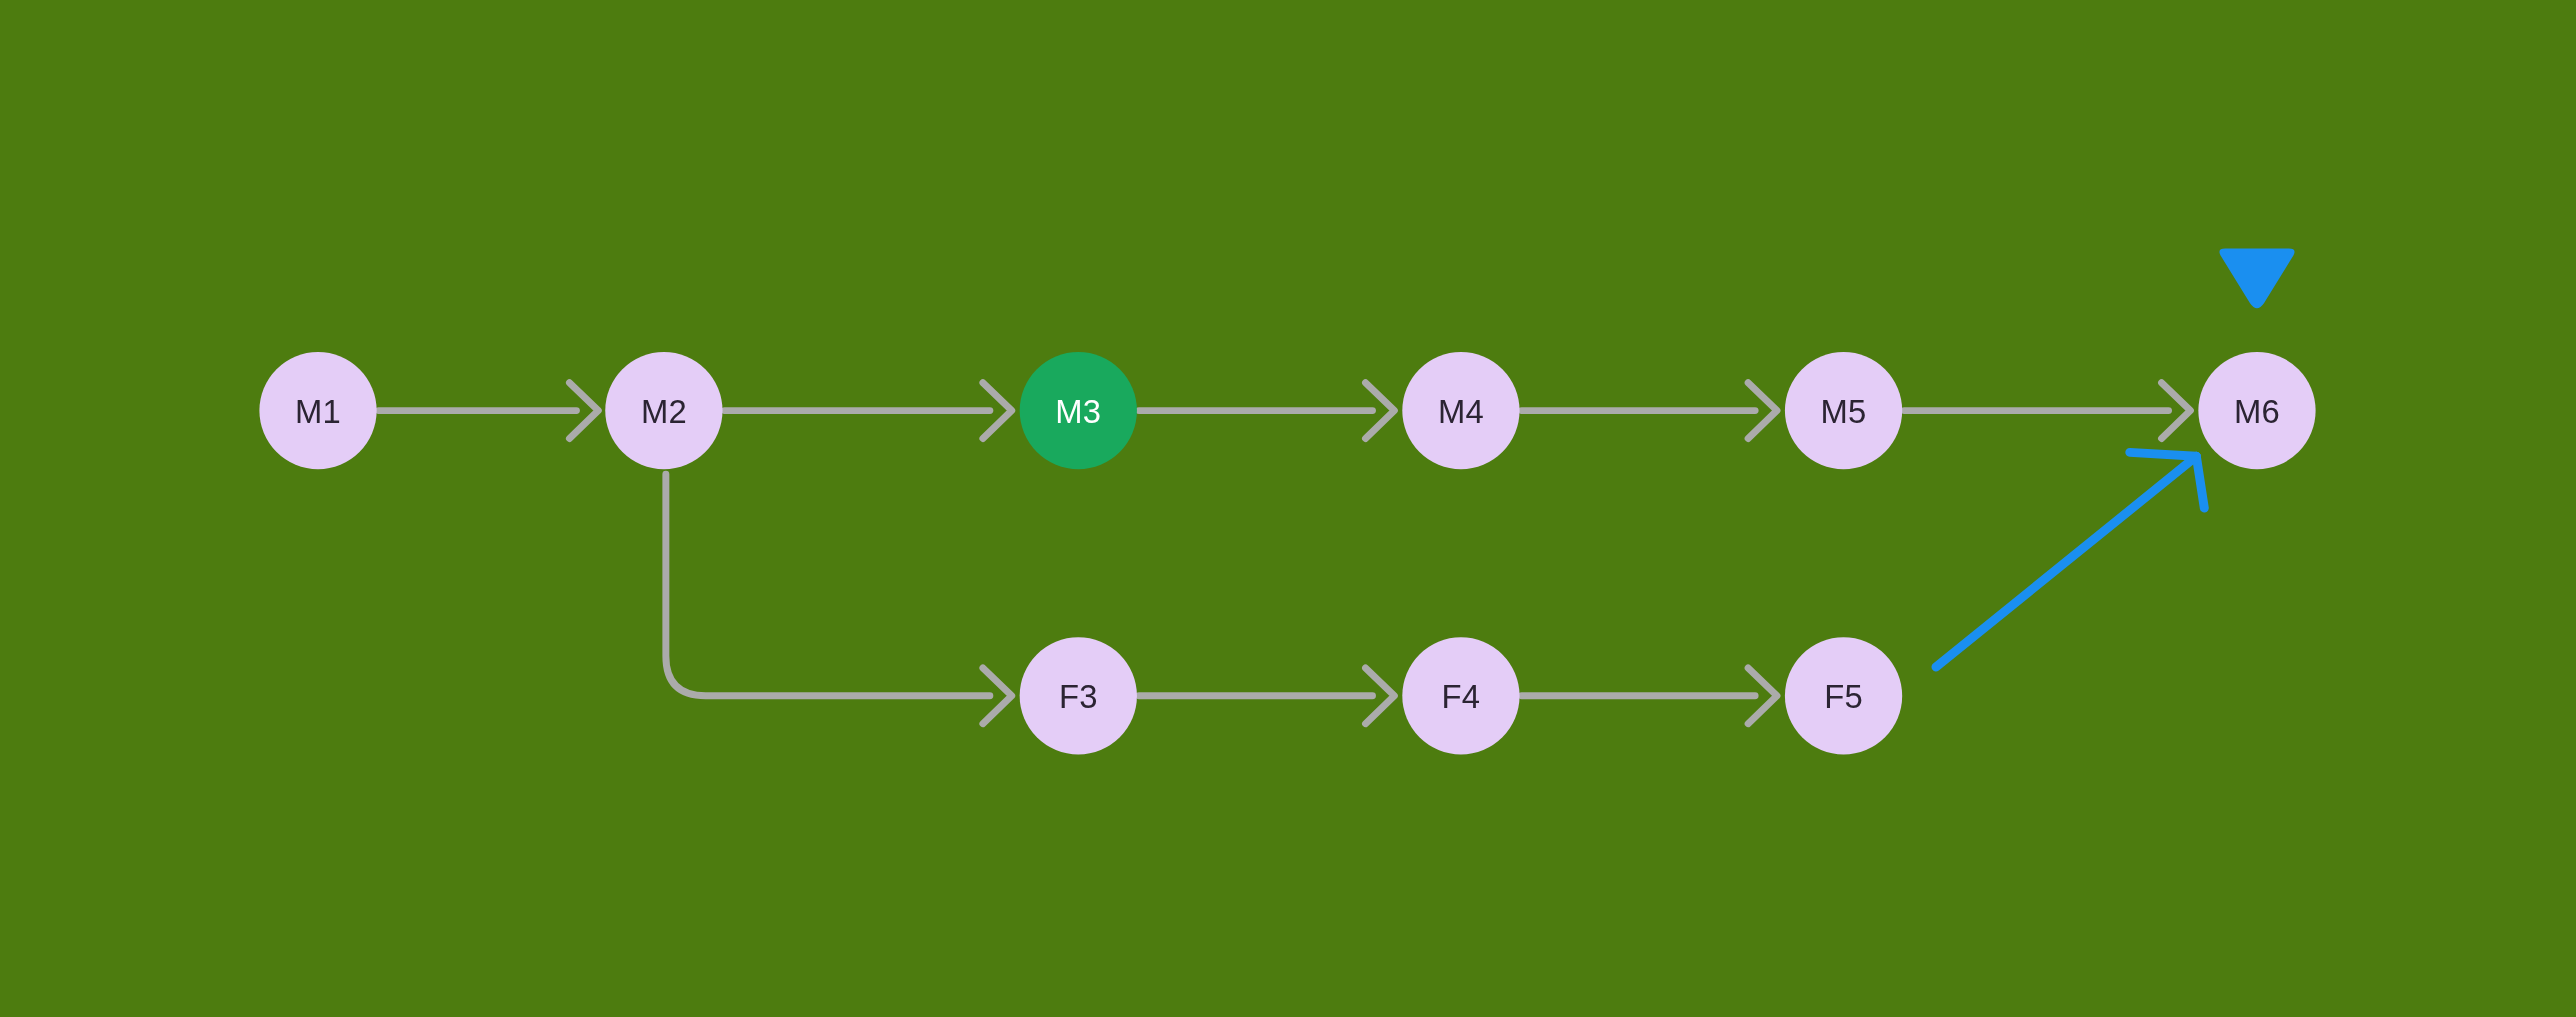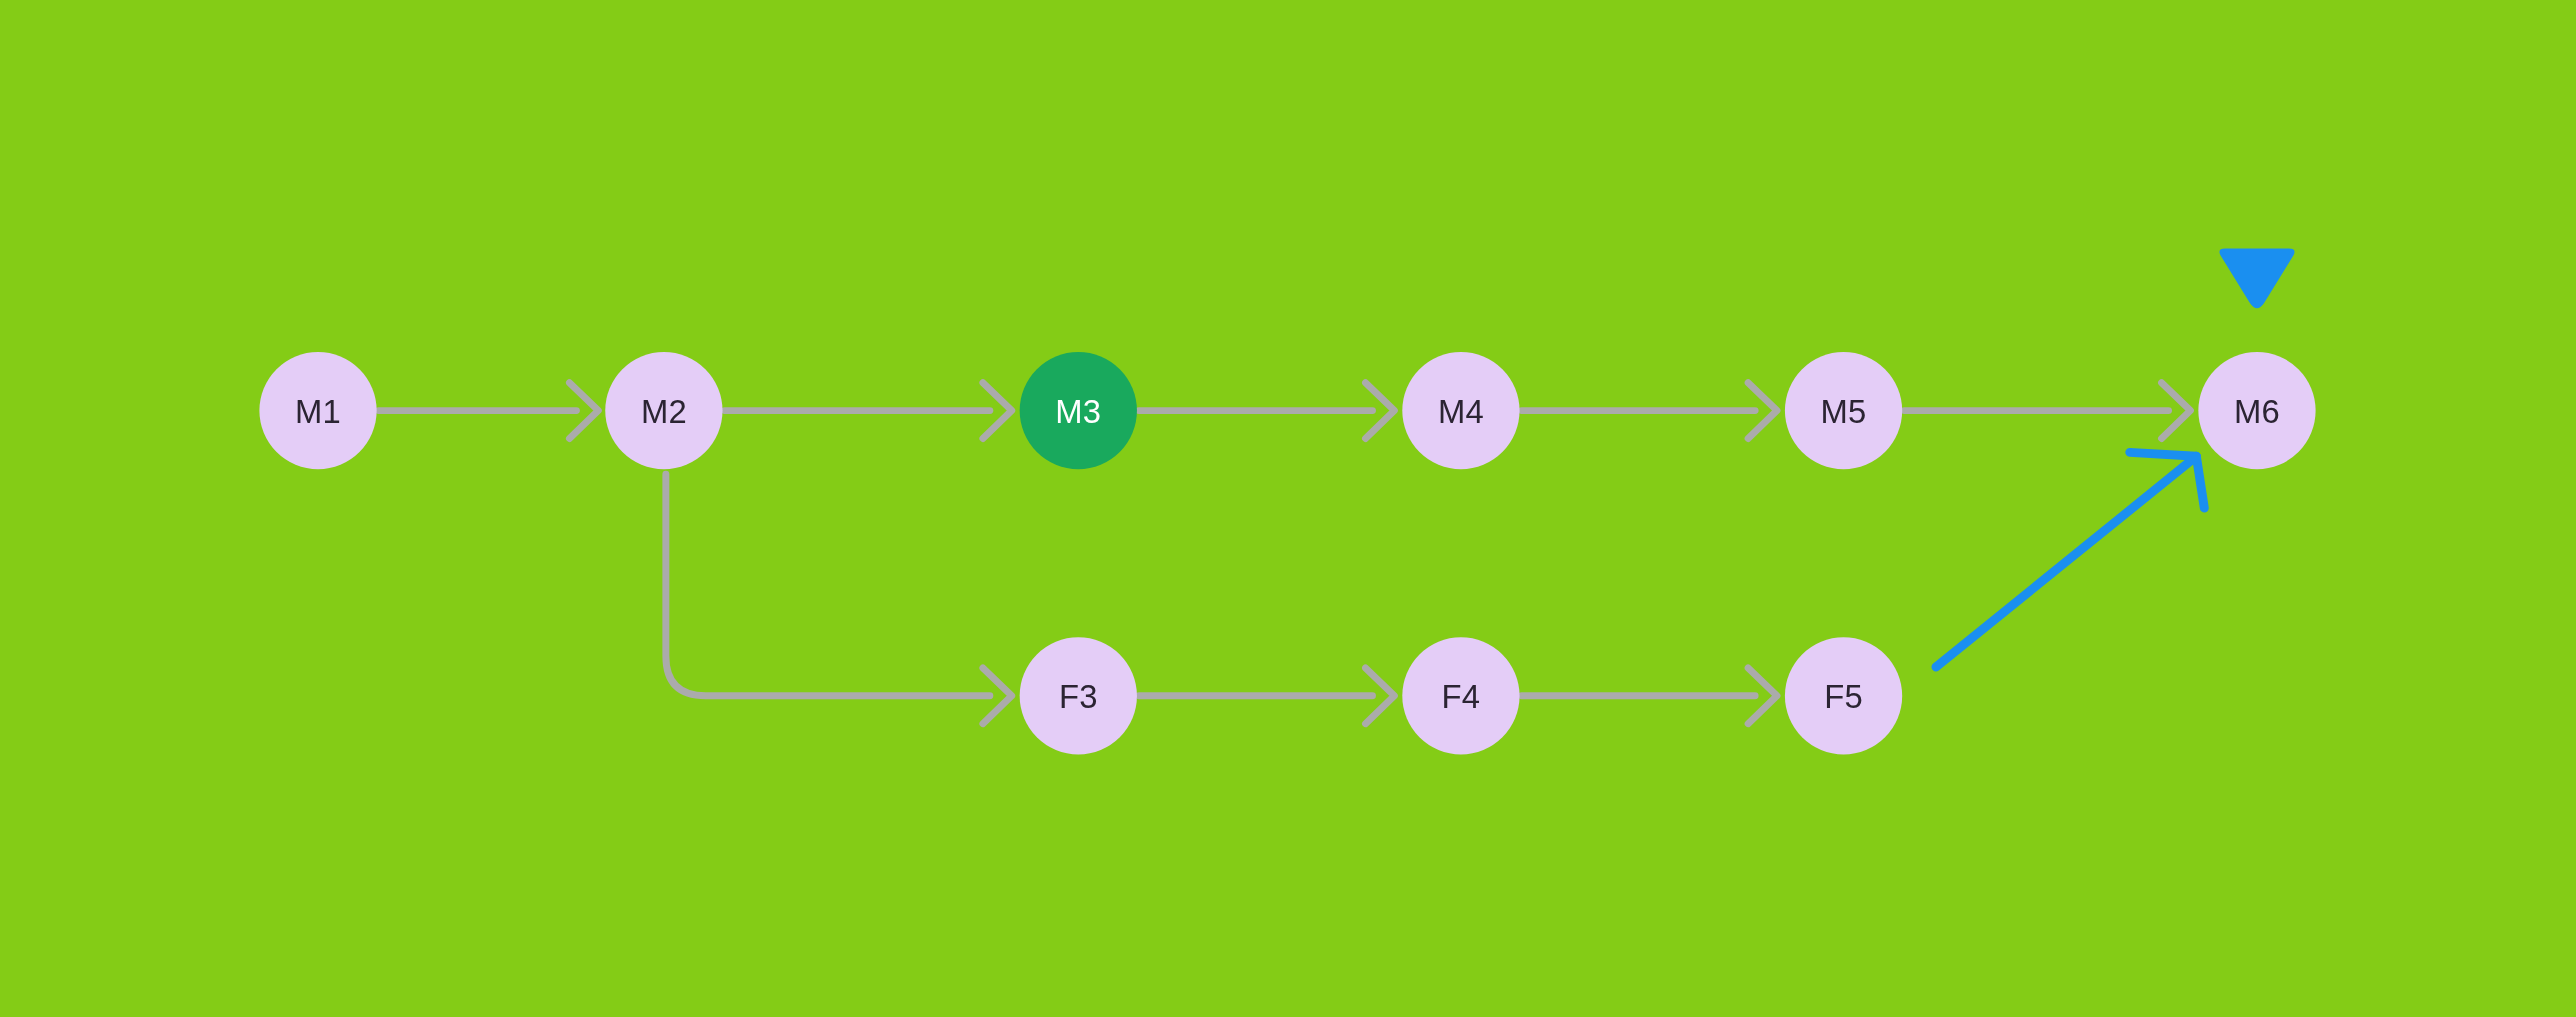--- a/index.html
+++ b/index.html
@@ -11,21 +11,21 @@
   body {
     width: 2576px;
     height: 1018px;
     overflow: hidden;
     font-family: "Liberation Sans", sans-serif;
   }
   #canvas {
     position: relative;
     width: 2576px;
     height: 1018px;
-    background: #84cc16;
+    background: #4d7c0f;
   }
   #graph-svg {
     position: absolute;
     left: 0;
     top: 0;
     width: 2576px;
     height: 1018px;
   }
   .node-label {
     font-family: "Liberation Sans", sans-serif;

